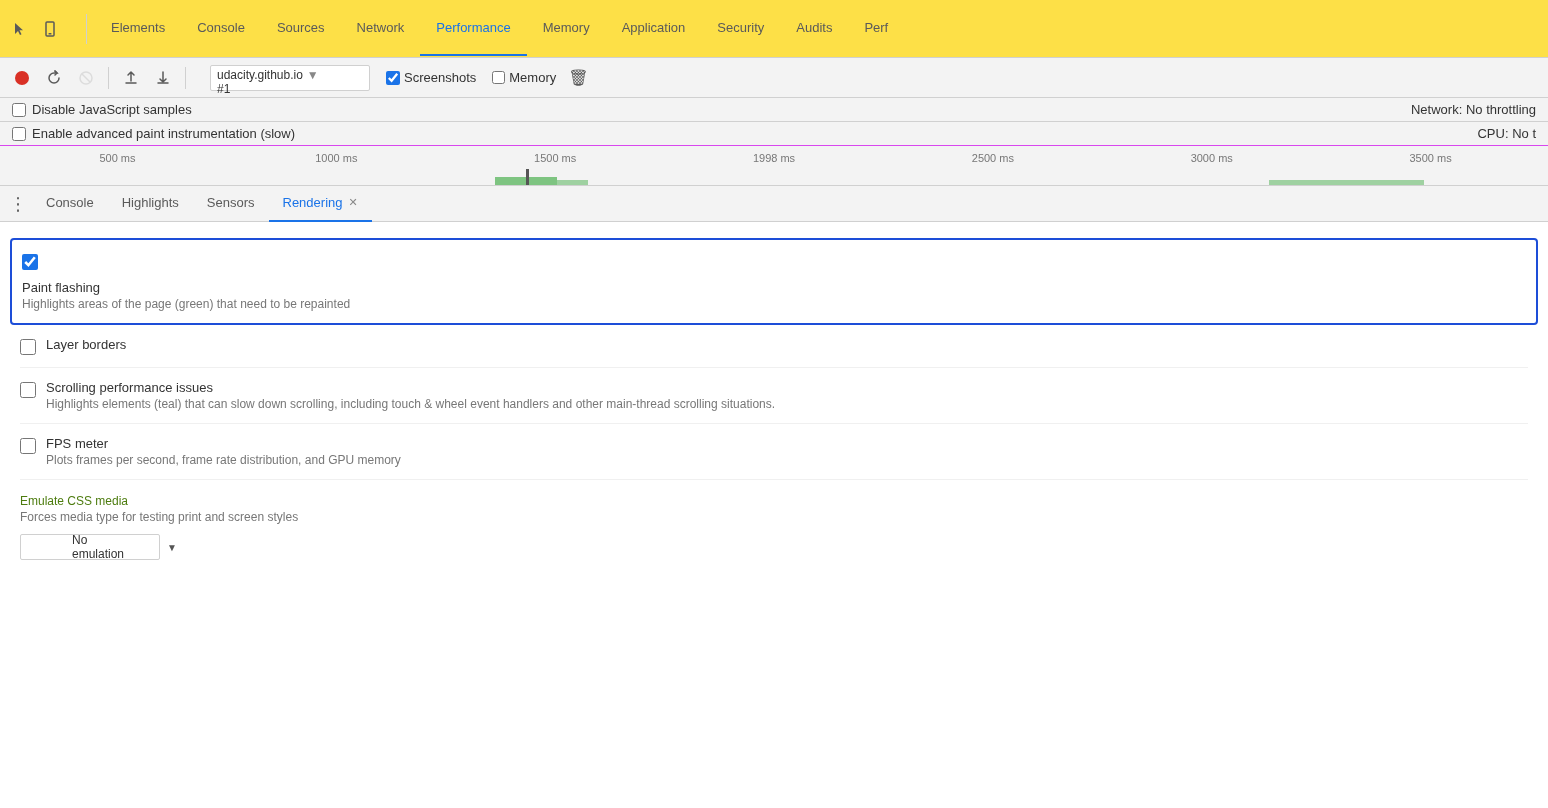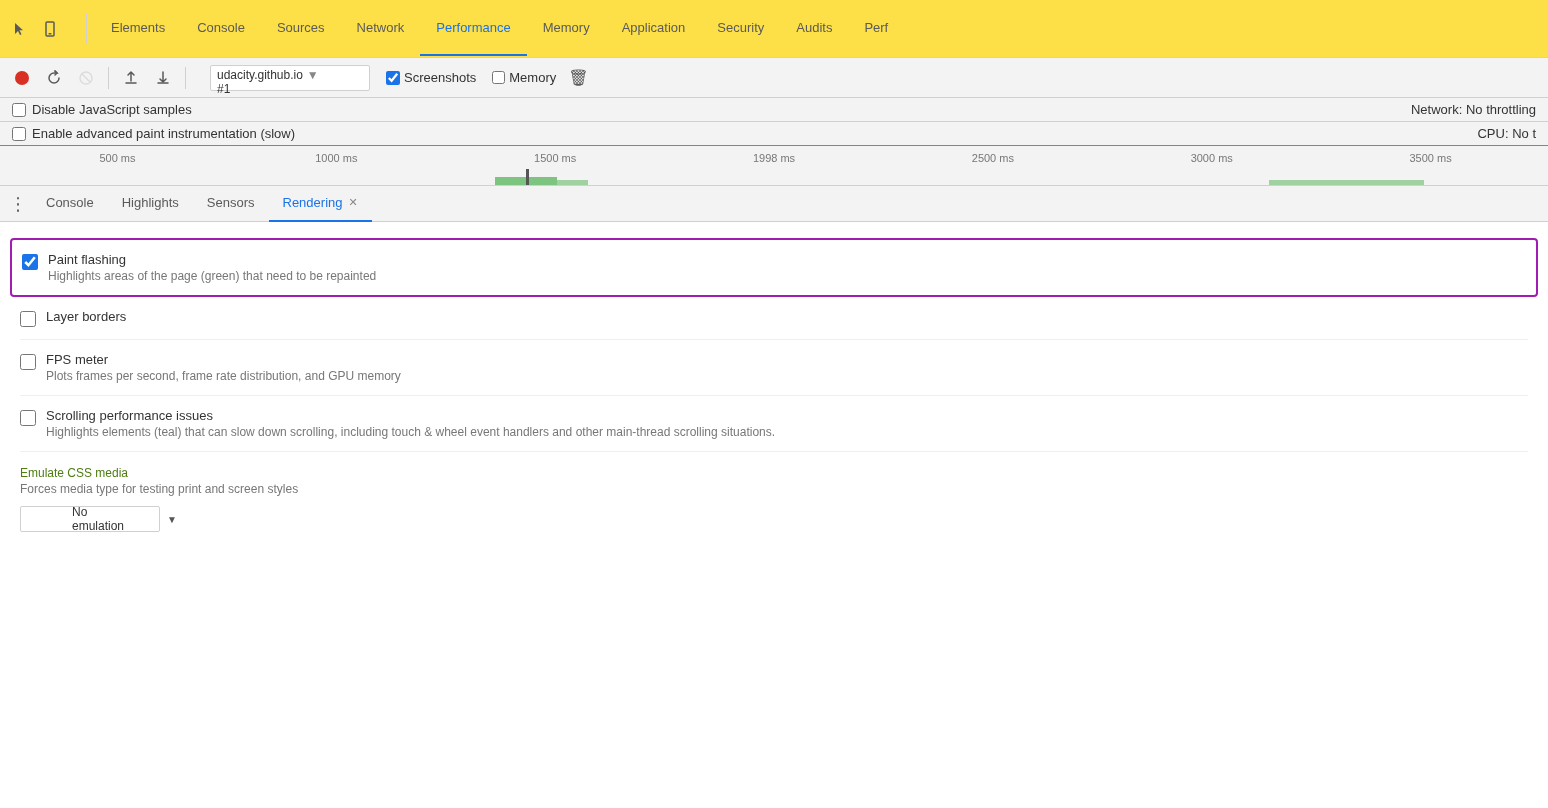--- a/index.html
+++ b/index.html
@@ -247,24 +247,25 @@
     
     .rendering-option {
       display: flex;
       align-items: flex-start;
       gap: 10px;
       padding: 12px 0;
       border-bottom: 1px solid #f0f0f0;
     }
     .rendering-option:last-child { border-bottom: none; }
     .rendering-option.highlighted {
-      border: 2px solid #a21caf;
+      border: 2px solid #1d4ed8;
       border-radius: 4px;
       padding: 12px 10px;
       margin: 0 -10px;
+      flex-direction: column;
     }
 
     .option-checkbox {
       width: 16px;
       height: 16px;
       margin-top: 2px;
       flex-shrink: 0;
       cursor: pointer;
       accent-color: #1a73e8;
     }
@@ -488,30 +489,30 @@
   <div class="rendering-option">
     <input type="checkbox" class="option-checkbox" style="">
     <div class="option-text">
       <div class="option-title">Layer borders</div>
     </div>
   </div>
 
   <div class="rendering-option">
     <input type="checkbox" class="option-checkbox" style="">
     <div class="option-text">
-      <div class="option-title">FPS meter</div>
-      <div class="option-desc">Plots frames per second, frame rate distribution, and GPU memory</div>
+      <div class="option-title">Scrolling performance issues</div>
+      <div class="option-desc">Highlights elements (teal) that can slow down scrolling, including touch &amp; wheel event handlers and other main-thread scrolling situations.</div>
     </div>
   </div>
 
   <div class="rendering-option">
     <input type="checkbox" class="option-checkbox" style="">
     <div class="option-text">
-      <div class="option-title">Scrolling performance issues</div>
-      <div class="option-desc">Highlights elements (teal) that can slow down scrolling, including touch &amp; wheel event handlers and other main-thread scrolling situations.</div>
+      <div class="option-title">FPS meter</div>
+      <div class="option-desc">Plots frames per second, frame rate distribution, and GPU memory</div>
     </div>
   </div>
 
   <div class="emulate-section">
     <div class="emulate-title">Emulate CSS media</div>
     <div class="emulate-desc">Forces media type for testing print and screen styles</div>
     <div class="emulate-select">
       <span>No emulation</span>
       <span class="caret">▼</span>
     </div>

